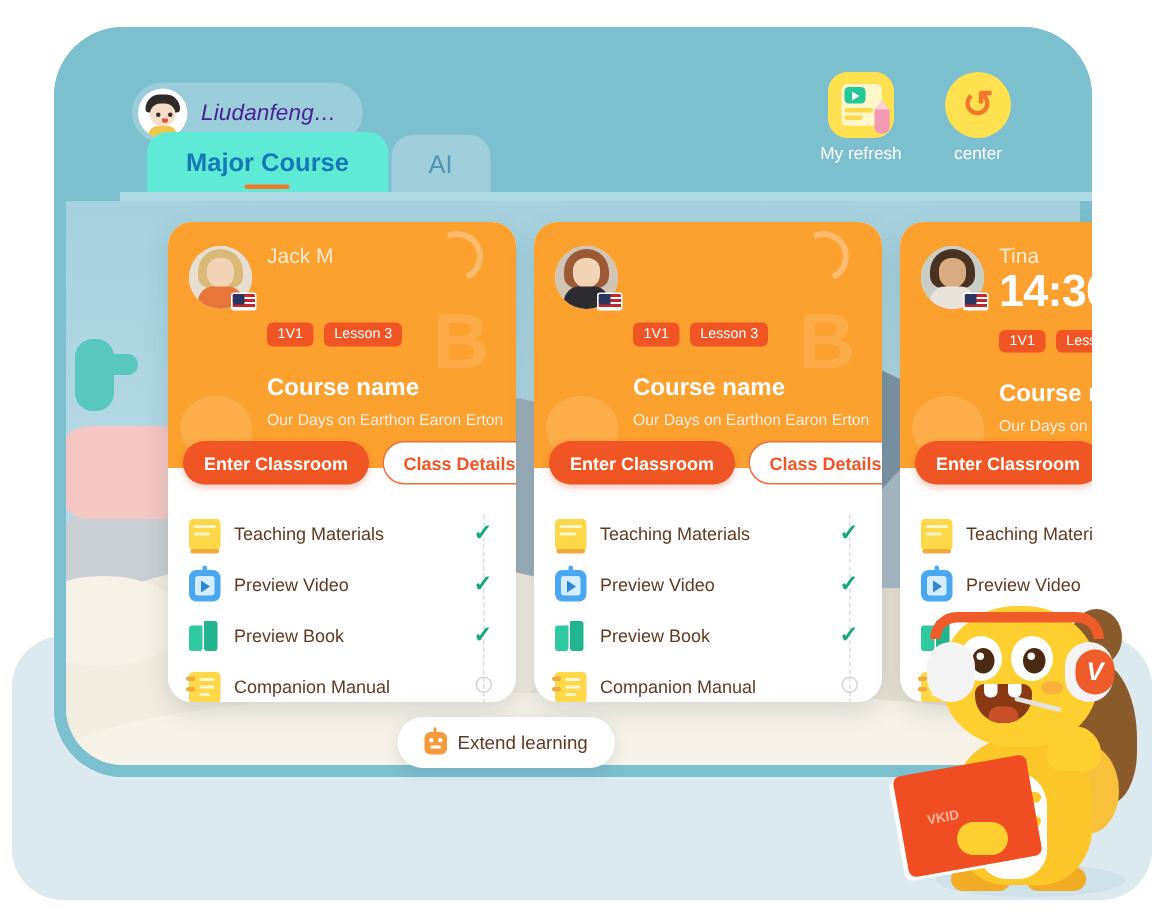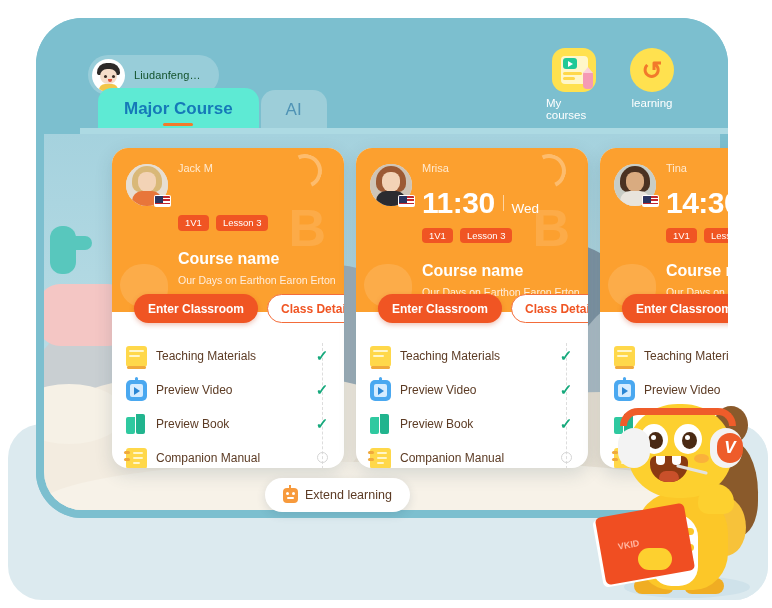--- a/index.html
+++ b/index.html
@@ -95,21 +95,21 @@
   .u-hair { position:absolute; left:5px; top:4px; width:23px; height:12px;
             background:#2e2a28; border-radius:11px 11px 3px 3px; }
   .u-face { position:absolute; left:8px; top:10px; width:17px; height:15px;
             background:#f6ddc9; border-radius:8px 8px 9px 9px; }
   .u-eye { position:absolute; top:16px; width:2.5px; height:3px; background:#3a2c24; border-radius:2px; }
   .u-eye.l { left:12px; } .u-eye.r { left:20px; }
   .u-mouth { position:absolute; left:15.5px; top:20px; width:4px; height:3px;
              background:#e2563f; border-radius:0 0 3px 3px; }
   .u-body { position:absolute; left:7px; top:25px; width:19px; height:9px;
             background:#f2c64a; border-radius:6px 6px 0 0; }
-  .user-name { font-size: 11px; color: #14532d; letter-spacing: .1px; }
+  .user-name { font-size: 15px; color: #4c1d95; letter-spacing: .1px; font-style: italic; }
 
   .tools { position: absolute; right: 48px; top: 30px; display: flex; gap: 22px; }
   .tool { width: 56px; display: flex; flex-direction: column; align-items: center; gap: 5px; }
   .tool-ico { width: 44px; height: 44px; border-radius: 13px; position: relative; }
   .tool-label { font-size: 11.5px; color: #ffffff; }
 
   .ti-courses { background: #ffe14f; }
   .ti-courses .page { position:absolute; left:9px; top:8px; width:27px; height:28px;
             background:#fff7c9; border-radius:4px; }
   .ti-courses .play { position:absolute; left:11px; top:10px; width:14px; height:11px;
@@ -201,35 +201,35 @@
   .flag {
     position: absolute; right: -3px; bottom: -1px; width: 17px; height: 12px;
     border-radius: 2px; overflow: hidden; background: #fff;
     border: 1px solid rgba(255,255,255,0.9);
   }
   .flag .stripes { position:absolute; inset:0;
     background: repeating-linear-gradient(#c1272d 0 1.7px, #ffffff 1.7px 3.4px); }
   .flag .canton { position:absolute; left:0; top:0; width:8px; height:6.5px; background:#2a3560; }
 
   .t-info { flex: 1 1 auto; min-width: 0; }
-  .teacher { font-size: 11px; color: #ffe9cf; margin-bottom: 13px; }
+  .teacher { font-size: 14px; color: #ffe9cf; margin-bottom: 1px; }
   .time-row { display: flex; align-items: baseline; gap: 8px; }
   .time { font-size: 30px; font-weight: bold; color: #ffffff; letter-spacing: -0.5px; line-height: 1.05; }
   .sep { width: 1px; height: 16px; background: rgba(255,255,255,0.55); align-self: center; }
   .day { font-size: 13.5px; color: #ffffff; }
 
   .tags { display: flex; gap: 7px; margin-top: 9px; position: relative; z-index: 2; padding-left: 52px; }
   .tag { background: #f05523; color: #ffffff; font-size: 9.5px; border-radius: 4px; padding: 3px 7px; line-height: 1; }
 
   .cname { margin-top: 19px; position: relative; z-index: 2; padding-left: 52px; }
   .cname .title { font-size: 16px; font-weight: bold; color: #ffffff; }
   .cname .sub { font-size: 10.5px; color: #ffeedd; margin-top: 6px; white-space: nowrap; }
 
   .btn-row {
-    position: absolute; left: 22px; top: 146px; display: flex; gap: 9px; z-index: 5;
+    position: absolute; left: 10px; top: 146px; display: flex; gap: 9px; z-index: 5;
   }
   .btn {
     height: 29px; border-radius: 15px; display: flex; align-items: center; justify-content: center;
     font-size: 12px; font-weight: bold; white-space: nowrap;
   }
   .btn.enter { background: #f05523; color: #ffffff; padding: 0 14px; box-shadow: 0 2px 5px rgba(200,60,20,0.3); }
   .btn.details { background: #ffffff; color: #f05523; border: 1px solid #f36c3a; padding: 0 13px; }
 
   .list { position: absolute; left: 0; top: 181px; right: 0; padding: 10px 14px 0 14px; }
   .li { display: flex; align-items: center; height: 34px; position: relative; }
@@ -391,28 +391,28 @@
     <div class="tools">
 
       <div class="tool">
         <div class="tool-ico ti-courses">
           <div class="page"></div>
             <div class="play"></div>
           <div class="ln ln1"></div>
             <div class="ln ln2"></div>
             <div class="pen"></div>
         </div>
-        <span class="tool-label">My courses</span>
+        <span class="tool-label">My refresh</span>
       </div>
 
       <div class="tool">
         <div class="tool-ico ti-round">
           <span class="refresh-g">↺</span>
         </div>
-        <span class="tool-label">learning</span>
+        <span class="tool-label">center</span>
       </div>
 
 
     </div>
 
     <div class="tabs">
       <div class="tab active">
         <span>Major Course</span>
         <span class="uline"></span>
       </div>
@@ -514,28 +514,20 @@
             <div class="t-ava">
               <div class="photo">
                 <div class="p-bg" style="background:#cfc4b6"></div>
                 <div class="p-hair" style="background:#9c5a34"></div>
                 <div class="p-face"></div>
                 <div class="p-body" style="background:#2b2b30"></div>
               </div>
               <div class="flag">
                 <div class="stripes"></div>
                   <div class="canton"></div>
-              </div>
-            </div>
-            <div class="t-info">
-              <div class="teacher">Mrisa</div>
-              <div class="time-row">
-                <span class="time">11:30</span>
-                <span class="sep"></span>
-                <span class="day">Wed</span>
               </div>
             </div>
           </div>
 
           <div class="tags">
             <span class="tag">1V1</span>
             <span class="tag">Lesson 3</span>
           </div>
 
           <div class="cname">

